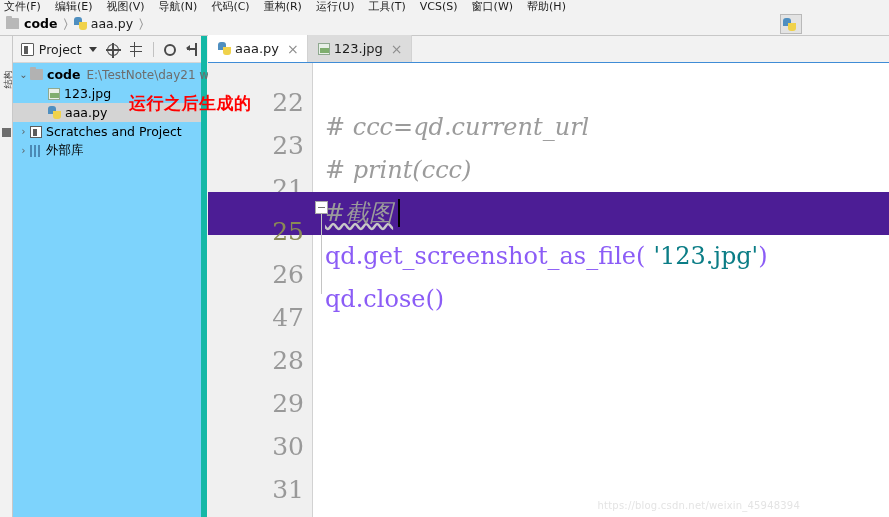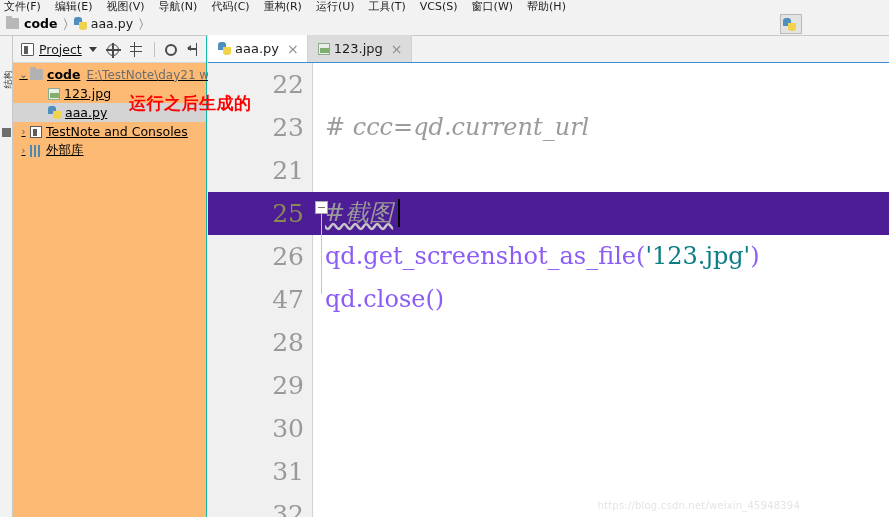--- a/index.html
+++ b/index.html
@@ -66,21 +66,21 @@
     font-size:9px; color:#3c3c3c; white-space:nowrap;
     font-family:"DejaVu Sans",sans-serif;
   }
   .vstrip-sq{
     position:absolute; left:2px; top:92px; width:9px; height:9px; background:#6e6e6e;
   }
 
   
   .project-panel {
     position:absolute; left:13px; top:36px; width:194px; height:481px;
-    background:#fdba74; border-right:1px solid #14b8a6;text-decoration:underline;
+    background:#7dd3fc; border-right:6px solid #14b8a6;
   }
   .pp-toolbar {
     height:27px; background:#f2f2f2; border-bottom:1px solid #d6d6d6;
     display:flex; align-items:center; padding-left:8px;
   }
   .pp-proj-icon{
     width:13px; height:13px; border:1px solid #5c5c5c; border-radius:1px;
     position:relative; margin-right:5px; background:#fff;
   }
   .pp-proj-icon:after{
@@ -195,34 +195,35 @@
     position:absolute; left:105px; top:0; width:12px; height:100%; background:#ffffff;
   }
 
   .line {
     position:absolute; left:0; width:681px; height:43px;
   }
   .line .lnum {
     position:absolute; left:0; width:96px; text-align:right;
     font-size:25px; color:#999999; line-height:43px;
     font-family:"DejaVu Serif", serif;
+    margin-top:18px;
   }
   .line .ltext {
     position:absolute; left:117px; right:0; line-height:43px;
     font-size:24px; font-family:"DejaVu Serif", serif; white-space:pre;
   }
   .line.current { background:#4c1d95; }
   .line.current .lnum { color:#8a8a55; }
   .comment { color:#9b9b9b; font-style:italic; }
   .comment.squiggle {
     text-decoration: underline wavy #c8c8c8;
     text-decoration-skip-ink:none;
   }
   .code-plain { color:#8b5cf6; }
-  .code-str { color:#0b7d86; }
+  .code-str { color:#0b7d86;margin-left:8px; }
 
   .fold-marker {
     position:absolute; left:2px; top:9px; width:13px; height:13px;
     border:1px solid #a8a8a8; background:#ffffff;
   }
   .fold-marker:after{
     content:""; position:absolute; left:2px; top:5px; width:7px; height:1px; background:#707070;
   }
   .fold-stem{
     position:absolute; left:8px; top:22px; width:1px; height:80px; background:#c4c4c4;
@@ -312,21 +313,21 @@
           <span class="arrow spacer"></span>
           <span class="pyicon">
             <i class="b1"></i>
             <i class="b2"></i>
           </span>
           <span class="node-name">aaa.py</span>
         </div>
         <div class="tree-row">
           <span class="arrow">›</span>
           <span class="scr-ico"></span>
-          <span class="node-name">TestNote and Consoles</span>
+          <span class="node-name">Scratches and Project</span>
         </div>
         <div class="tree-row">
           <span class="arrow">›</span>
           <span class="lib-ico"></span>
           <span class="node-name">外部库</span>
         </div>
       </div>
   </div>
 
   <div class="annotation">运行之后生成的</div>
@@ -353,20 +354,21 @@
     <div id="lines">
         <div class="line" style="top: 0px;">
           <div class="lnum">22</div>
         </div>
         <div class="line" style="top: 43px;">
           <div class="lnum">23</div>
           <div class="ltext"><span class="comment"># ccc=qd.current_url</span></div>
         </div>
         <div class="line" style="top: 86px;">
           <div class="lnum">21</div>
+          <div class="ltext"><span class="comment"># print(ccc)</span></div>
         </div>
         <div class="line current" style="top: 129px;">
           <div class="lnum">25</div>
           <div class="fold-marker" style="left: 107px;"></div>
           <div class="fold-stem" style="left: 113px;"></div>
           <div class="ltext"><span class="comment squiggle">#截图</span></div>
           <div class="caret" style="left: 190px;"></div>
         </div>
         <div class="line" style="top: 172px;">
           <div class="lnum">26</div>

